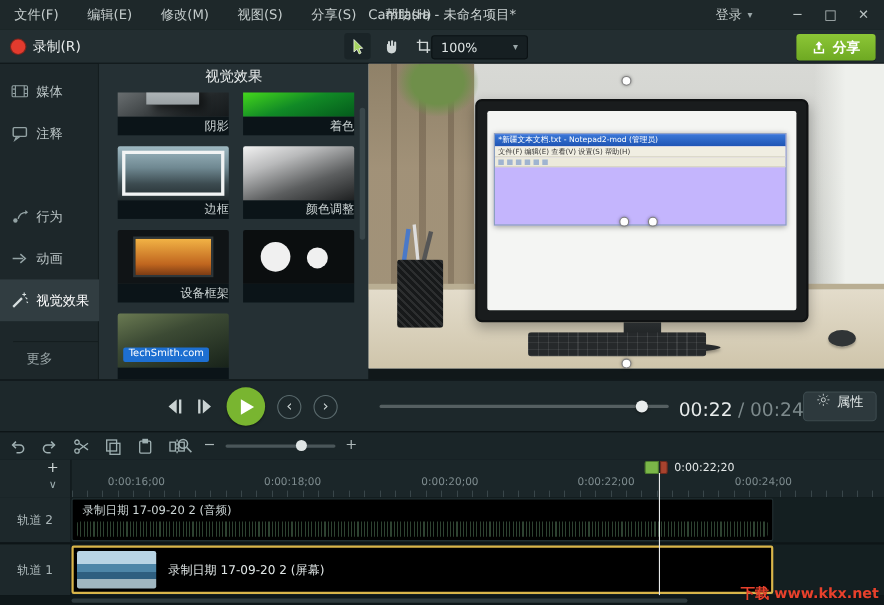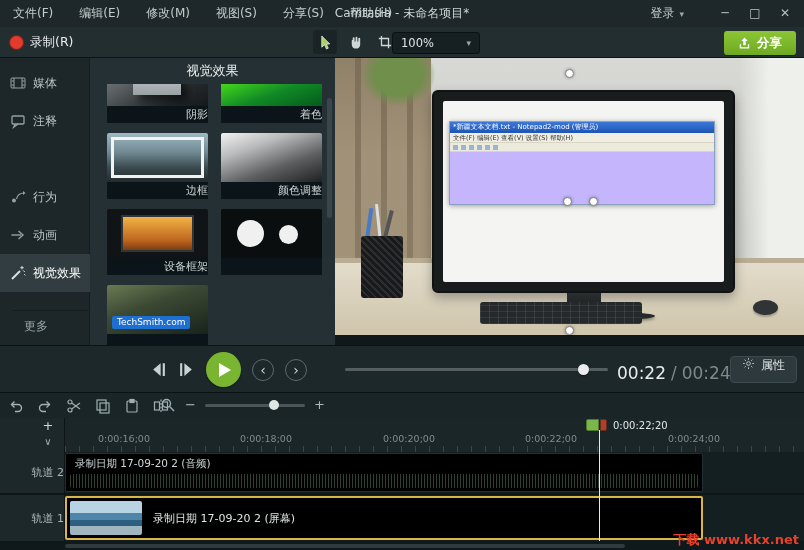--- a/index.html
+++ b/index.html
@@ -115,21 +115,21 @@
 .ruler{position:absolute;left:0;top:418px;width:804px;height:34px;background:#1b2629}
 .ruler-ticks{position:absolute;left:65px;right:0;bottom:0;height:6px;background:repeating-linear-gradient(90deg,#39464a 0 1px,transparent 1px 14px)}
 .rlabel{position:absolute;top:15px;transform:translateX(-50%);font-size:9.5px;color:#7e8c8f;white-space:nowrap}
 .ruler-gutter{position:absolute;left:0;top:0;width:65px;height:34px;background:#1d282b;border-right:1px solid #0d1517}
 .trk-add{position:absolute;left:40px;top:0px;width:16px;height:16px;color:#cfd6d6;font-size:13px;text-align:center;line-height:16px}
 .trk-col{position:absolute;left:40px;top:16px;width:16px;height:16px;color:#9fb0b2;font-size:10px;text-align:center;line-height:16px}
 
 
 .tracks{position:absolute;left:0;top:452px;width:804px;height:89px;background:#141f21}
 .trackrow{position:absolute;left:0;width:804px}
-.gutter{position:absolute;left:0;top:0;bottom:0;width:65px;background:#1d282b;border-right:1px solid #0d1517;display:flex;align-items:center;justify-content:flex-end;color:#aab6b8;font-size:11px}
+.gutter{position:absolute;left:0;top:0;bottom:0;width:65px;background:#1d282b;border-right:1px solid #0d1517;display:flex;align-items:center;justify-content:center;color:#aab6b8;font-size:11px}
 .lane{position:absolute;left:65px;right:0;top:0;bottom:0}
 .clip{position:absolute;left:0;top:1px;bottom:1px;width:638px;background:#000000;border:1px solid #223033;border-radius:2px;overflow:hidden}
 .clip .cl-label{position:absolute;left:9px;top:3px;font-size:10.5px;color:#cfd8d8;white-space:nowrap}
 .wave{position:absolute;left:4px;right:4px;top:20px;height:14px;background:repeating-linear-gradient(90deg,rgba(130,190,140,.35) 0 1px,transparent 1px 3px);border-radius:2px}
 .clip.selected{border:2px solid #d9b54a}
 .scr-thumb{position:absolute;left:3px;top:3px;bottom:3px;width:72px;border-radius:2px;background:linear-gradient(#b8d4e4 0 35%,#4d86a8 35% 55%,#2e5f80 55% 75%,#9fb6c0 75%)}
 .scr-label{position:absolute;left:86px;top:50%;transform:translateY(-50%);font-size:11px;color:#dfe5e5;white-space:nowrap}
 .row-div{position:absolute;left:0;top:41px;width:804px;height:2px;background:#0d1517}
 
 

